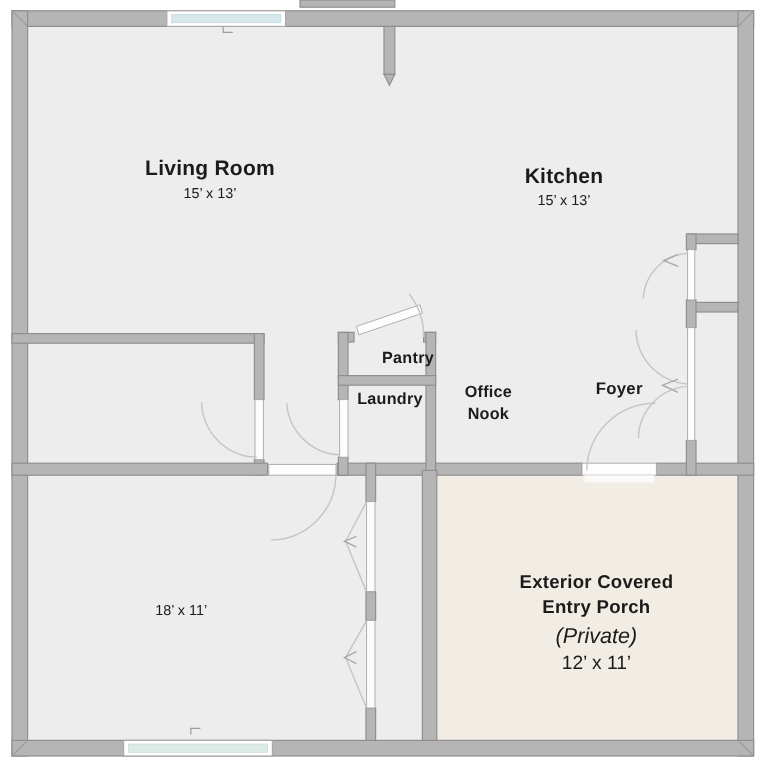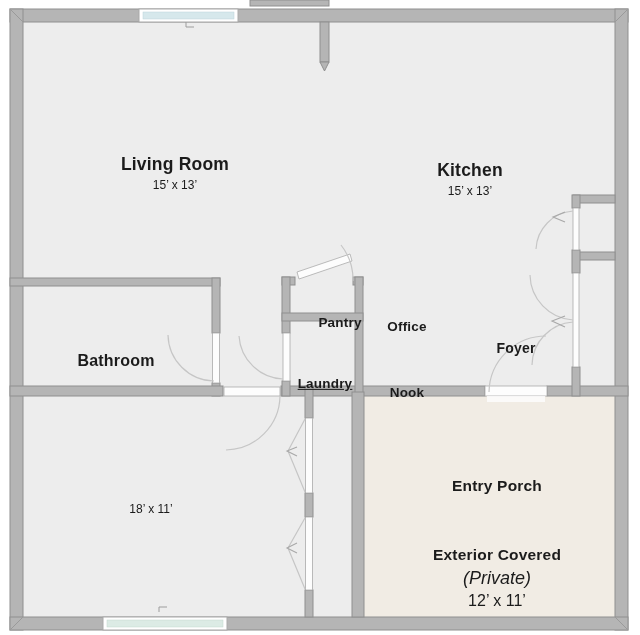--- a/index.html
+++ b/index.html
@@ -13,21 +13,21 @@
   .plan svg{position:absolute;left:0;top:0;}
   .room-label{
     position:absolute;
     transform:translate(-50%,-50%);
     text-align:center;
     color:#1b1b1b;
     white-space:nowrap;
     line-height:1.35;
     pointer-events:none;
   }
-  .room-label .name{font-weight:bold;font-size:17.5px;letter-spacing:.2px;margin-top:48px;}
+  .room-label .name{font-weight:bold;font-size:17.5px;letter-spacing:.2px;}
   .room-label .dims{font-size:12px;font-weight:normal;}
   .room-label.md .name{font-size:16px;}
   .room-label.sm .name{font-size:13.5px;}
   .room-label.porch .name{font-size:15.5px;}
   .room-label.porch .note{font-size:18px;font-style:italic;font-weight:normal;}
   .room-label.porch .dims{font-size:16px;}
 </style>
 </head>
 <body>
 
@@ -133,45 +133,42 @@
   <div class="room-label" style="left:175px;top:149px;">
     <div class="name">Living Room</div>
     <div class="dims">15’ x 13’</div>
   </div>
 
   <div class="room-label" style="left:470px;top:155px;">
     <div class="name">Kitchen</div>
     <div class="dims">15’ x 13’</div>
   </div>
 
-  <div class="room-label md" style="left:116px;top:337px;">
-    <div class="name">Bathroom</div>
-  </div>
 
   <div class="room-label sm" style="left:340px;top:299px;">
     <div class="name">Pantry</div>
   </div>
 
-  <div class="room-label sm" style="left:325px;top:360px;text-decoration:underline;">
+  <div class="room-label sm" style="left:325px;top:333px;">
     <div class="name">Laundry</div>
   </div>
 
   <div class="room-label sm" style="left:407px;top:336px;">
     <div class="name">Office</div>
     <div class="name">Nook</div>
   </div>
 
   <div class="room-label md" style="left:516px;top:324px;">
     <div class="name" style="font-size:14px;">Foyer</div>
   </div>
 
   <div class="room-label" style="left:151px;top:509px;">
     <div class="dims">18’ x 11’</div>
   </div>
 
   <div class="room-label porch" style="left:497px;top:520px;">
+    <div class="name">Exterior Covered</div>
     <div class="name">Entry Porch</div>
-    <div class="name">Exterior Covered</div>
     <div class="note">(Private)</div>
     <div class="dims">12’ x 11’</div>
   </div>
 
 </div>
 
 </body></html>

